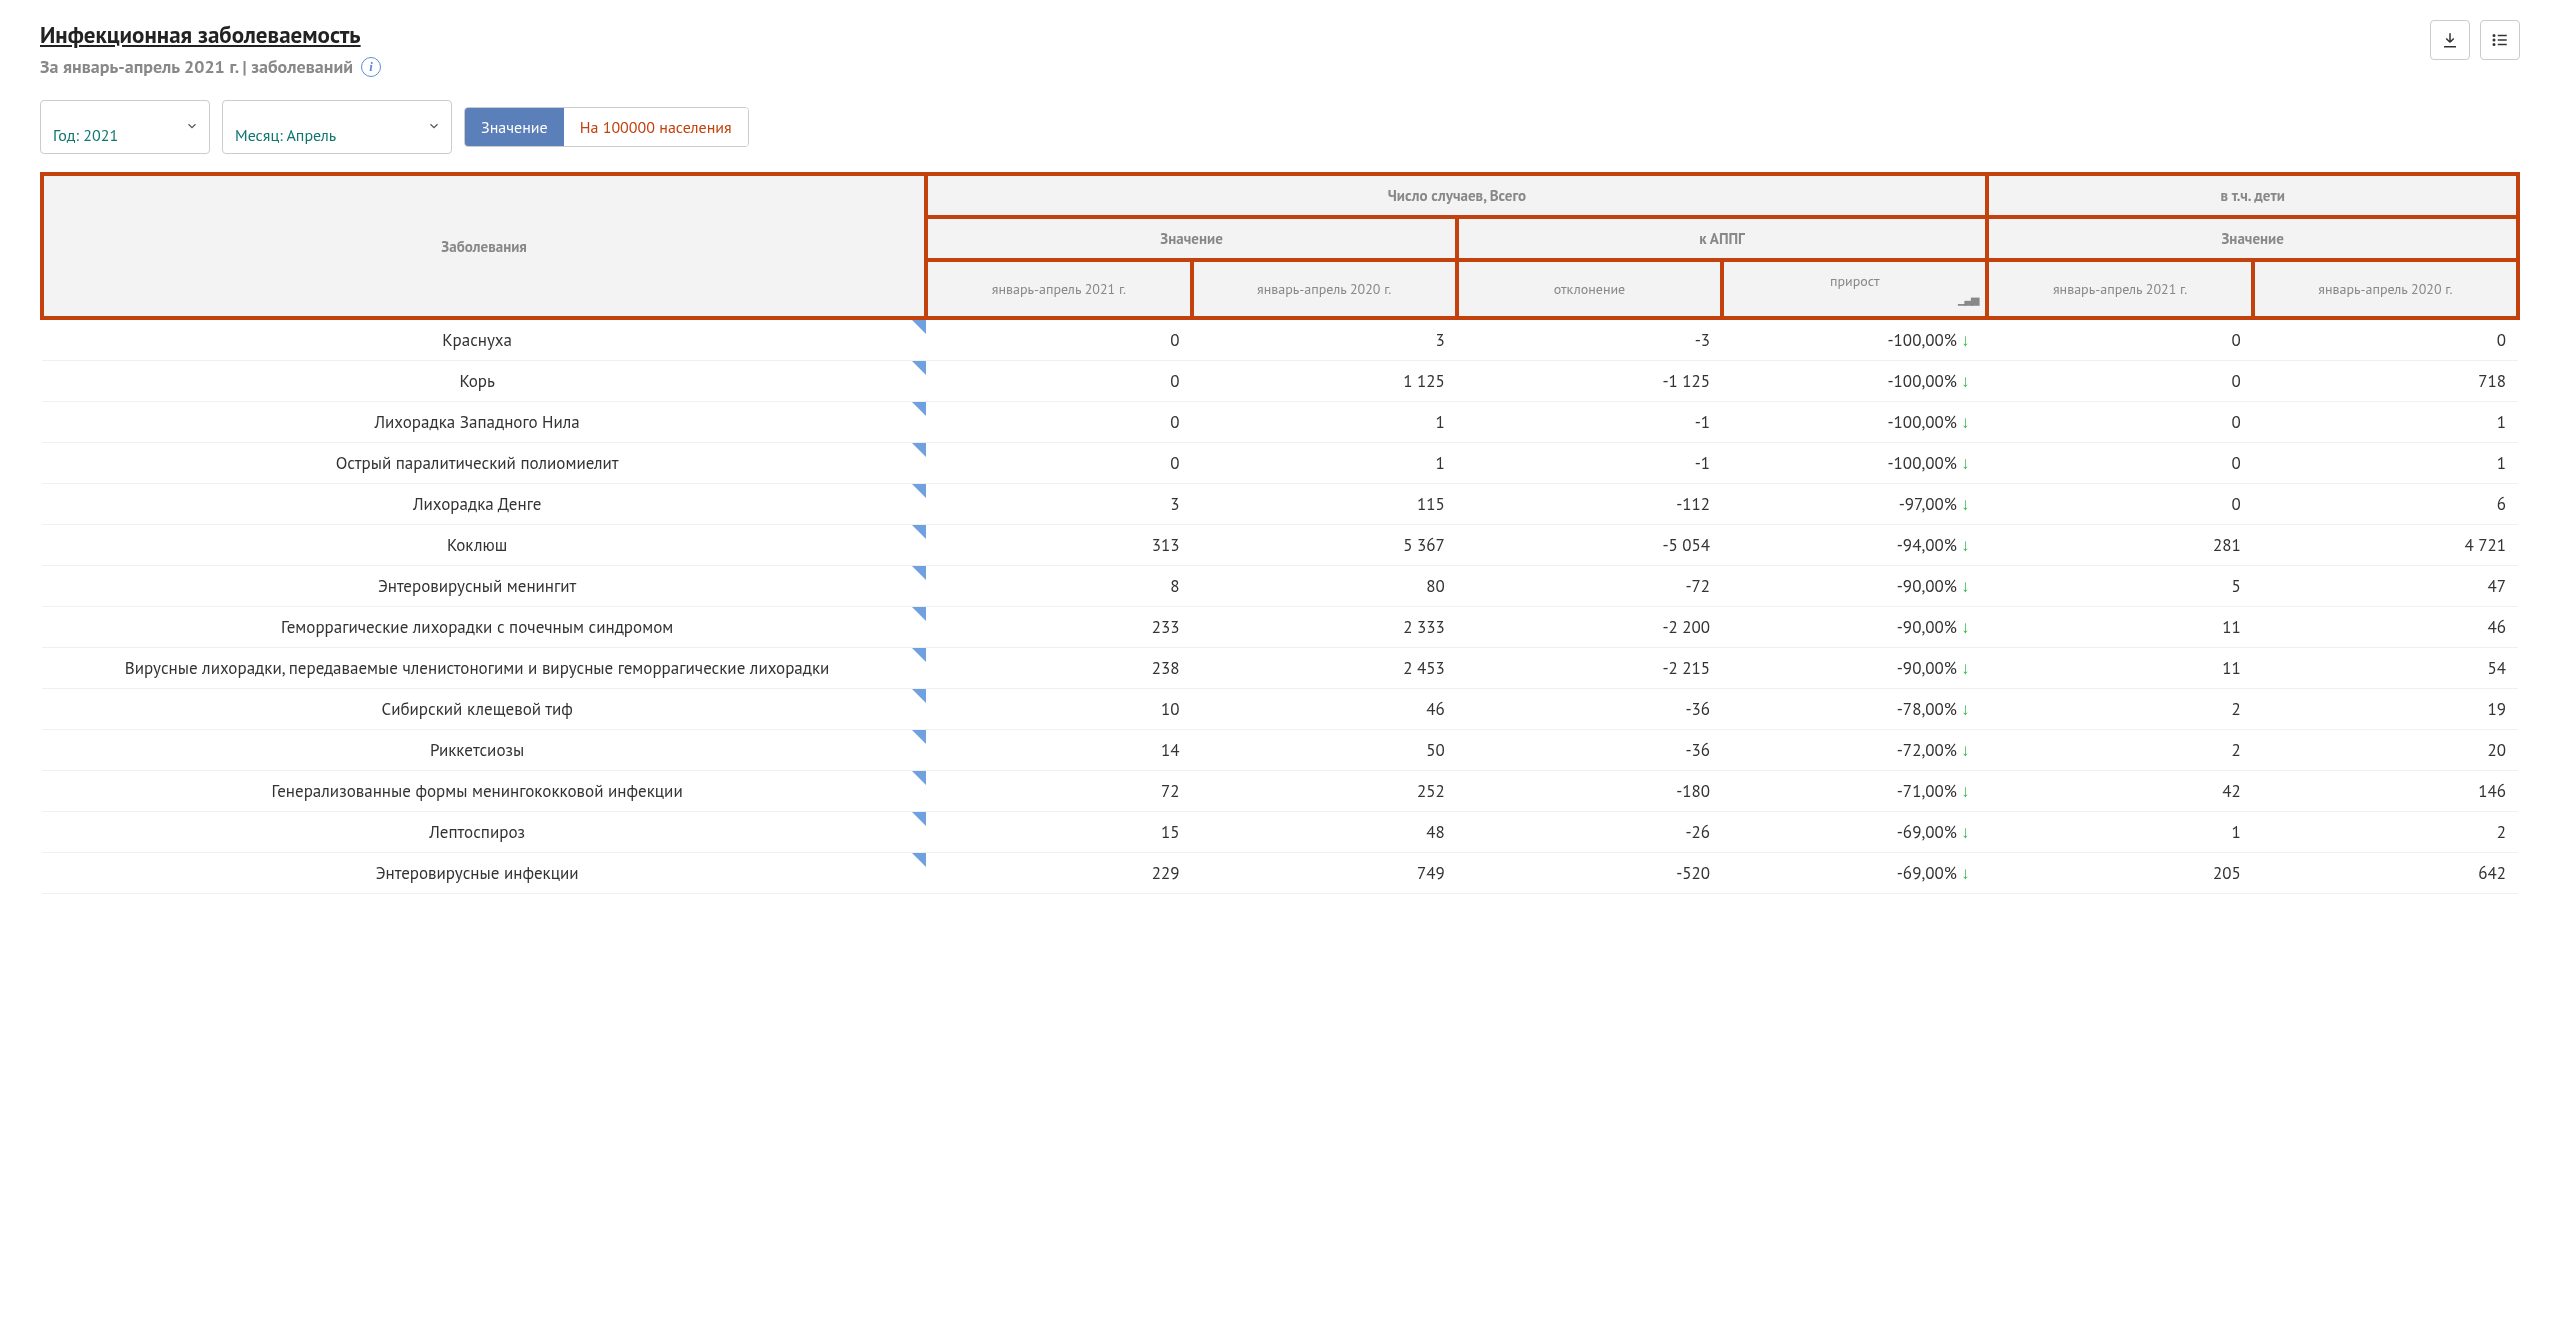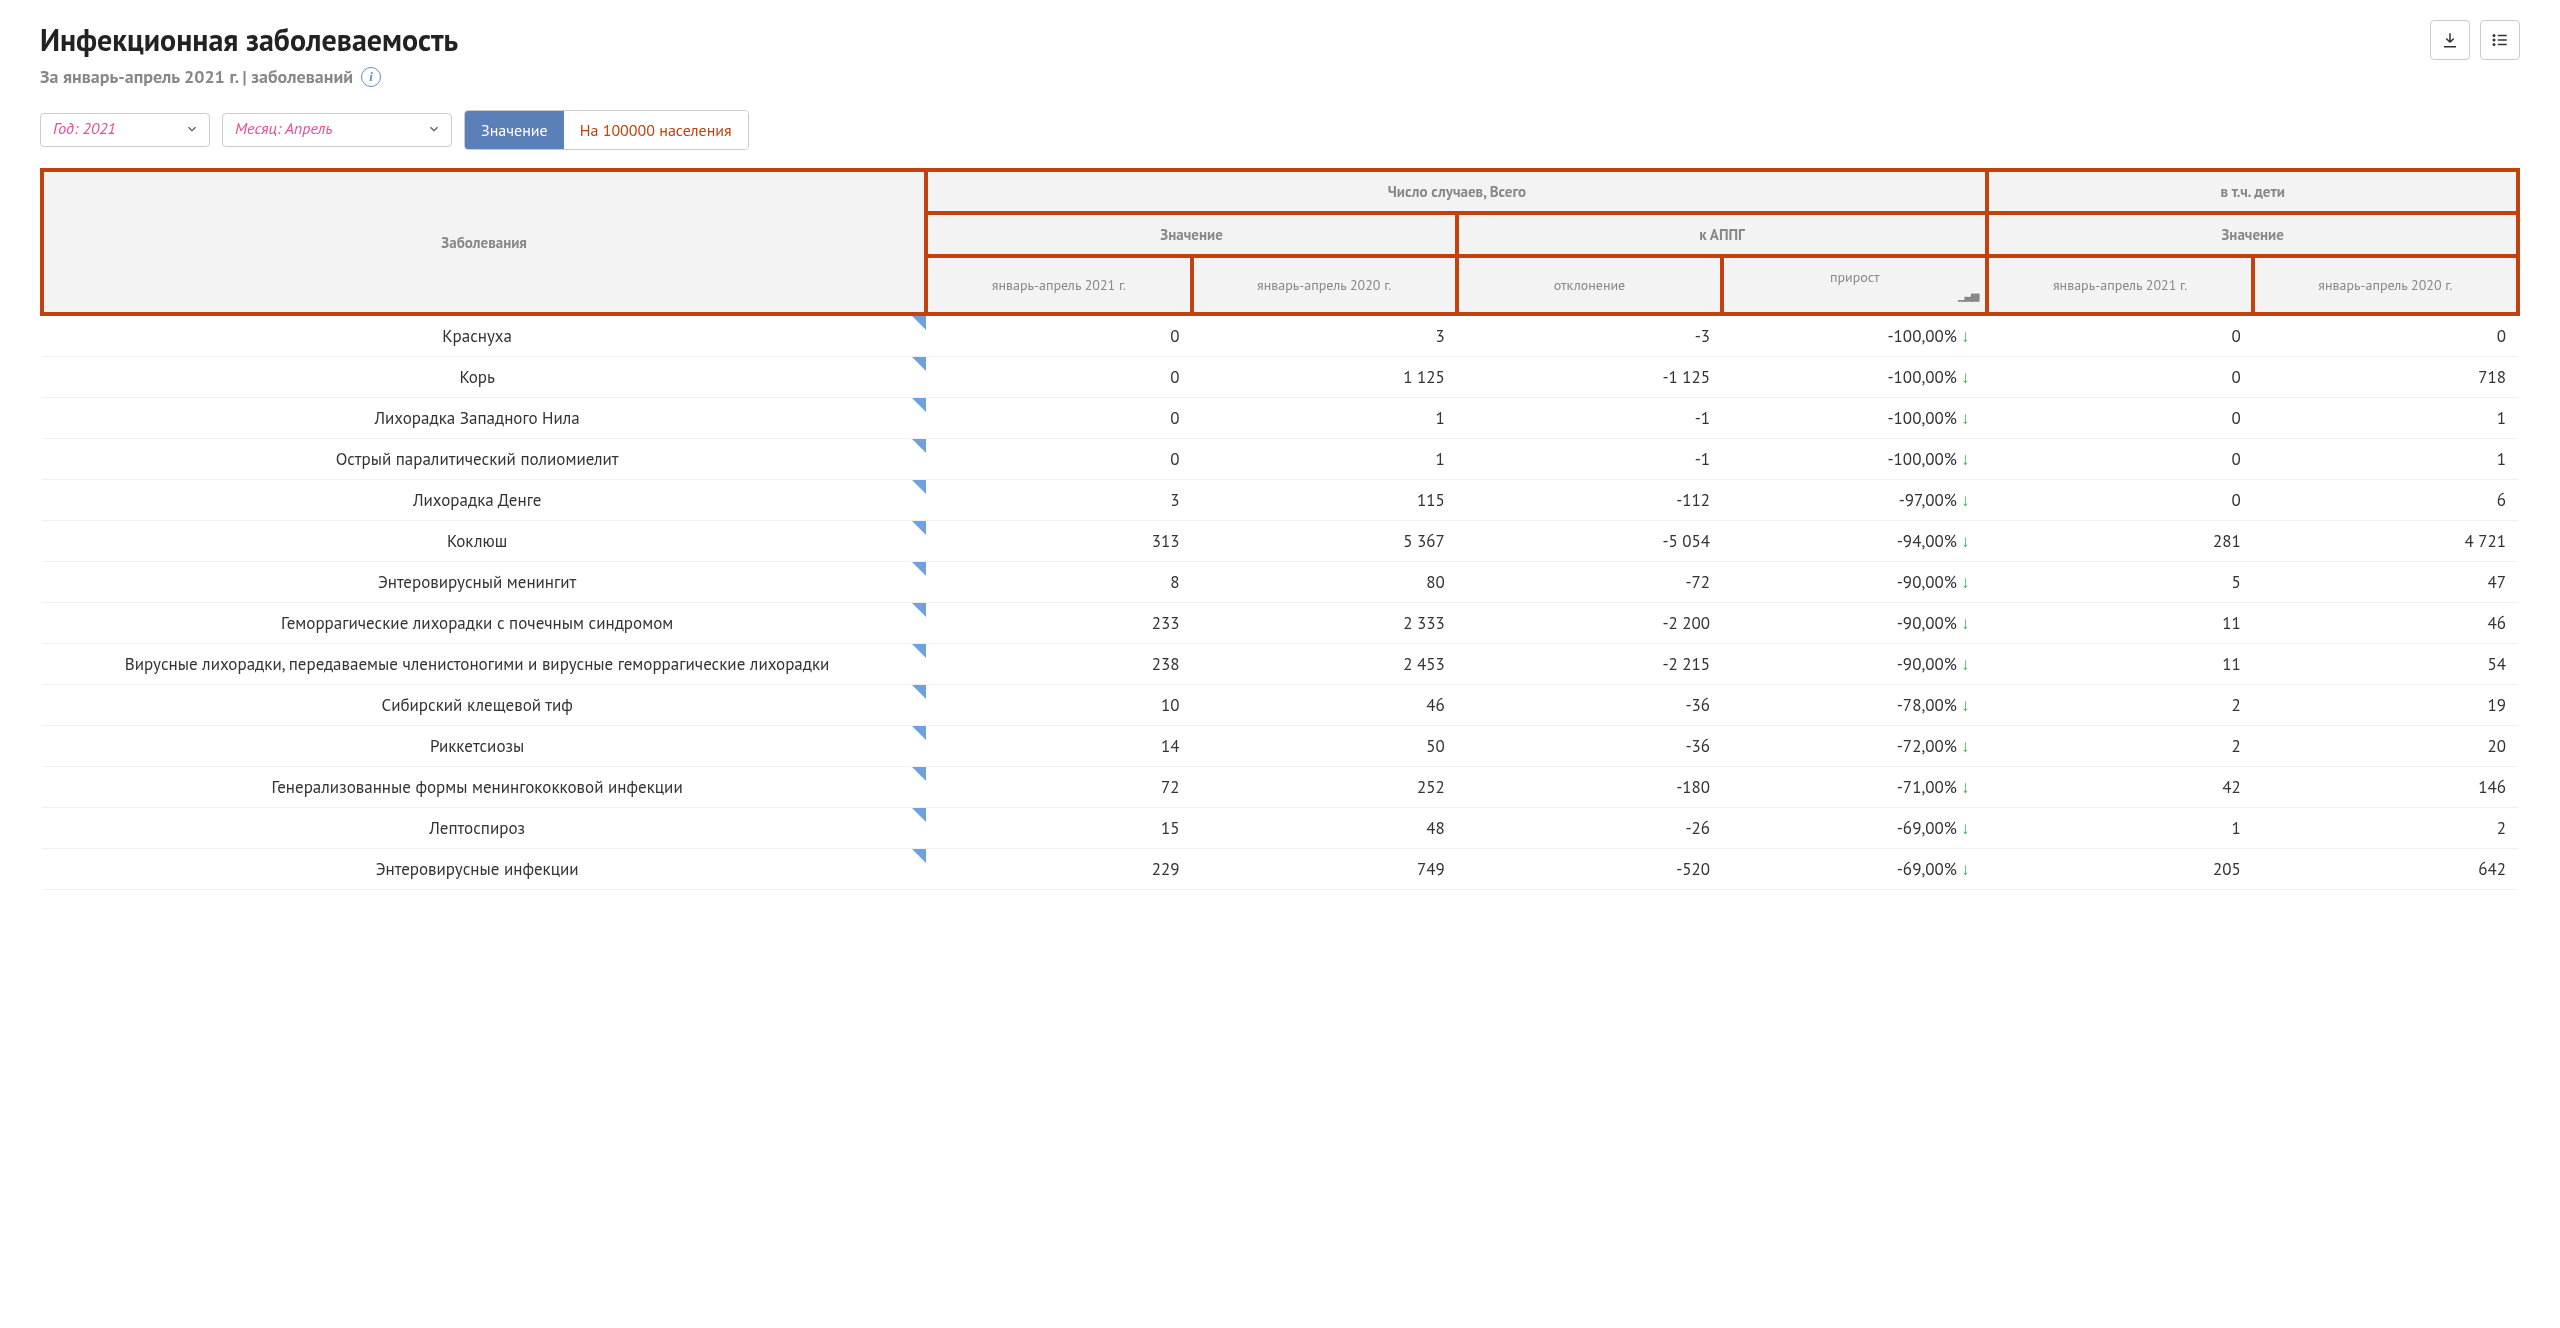--- a/index.html
+++ b/index.html
@@ -8,23 +8,24 @@
   color: #333;
   background: #fff;
   padding: 20px 40px;
 }
 .header-row {
   display: flex;
   justify-content: space-between;
   align-items: flex-start;
 }
 h1 {
-  font-size: 30px;
+  font-size: 23px;
   font-weight: 700;
   color: #222;
+  text-decoration: underline;
 }
 .subtitle {
   margin-top: 6px;
   font-size: 18px;
   color: #888;
   display: flex;
   align-items: center;
   gap: 8px;
   font-weight: bold;
 }
@@ -54,28 +55,27 @@
 .filters {
   display: flex;
   gap: 12px;
   margin-top: 22px;
   align-items: center;
   flex-wrap: wrap;
 }
 .select-box {
   border: 1px solid #ccc;
   border-radius: 4px;
-  padding: 4px 34px 8px 12px;
+  padding: 24px 34px 8px 12px;
   font-size: 16px;
-  color: #ec4899;
+  color: #0f766e;
   background: #fff;
   min-width: 170px;
   position: relative;
   cursor: pointer;
-  font-style: italic;
 }
 .select-box.wide { min-width: 420px; }
 .select-box .chev {
   position: absolute;
   right: 10px; top: 50%;
   transform: translateY(-50%);
   color: #555;
 }
 .toggle-group {
   display: flex;

